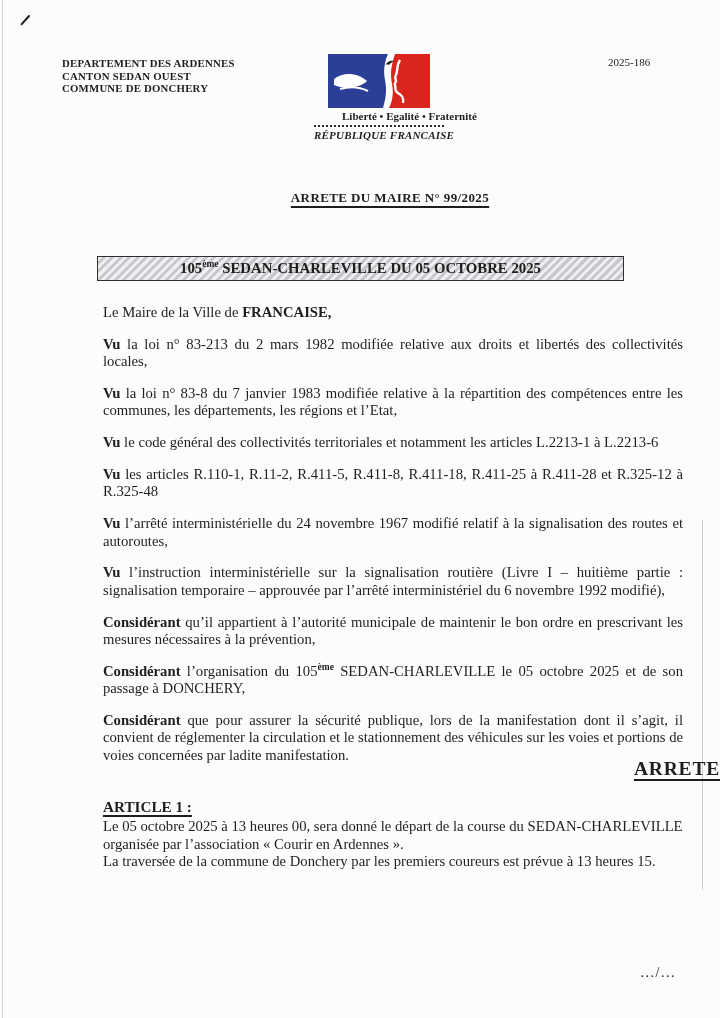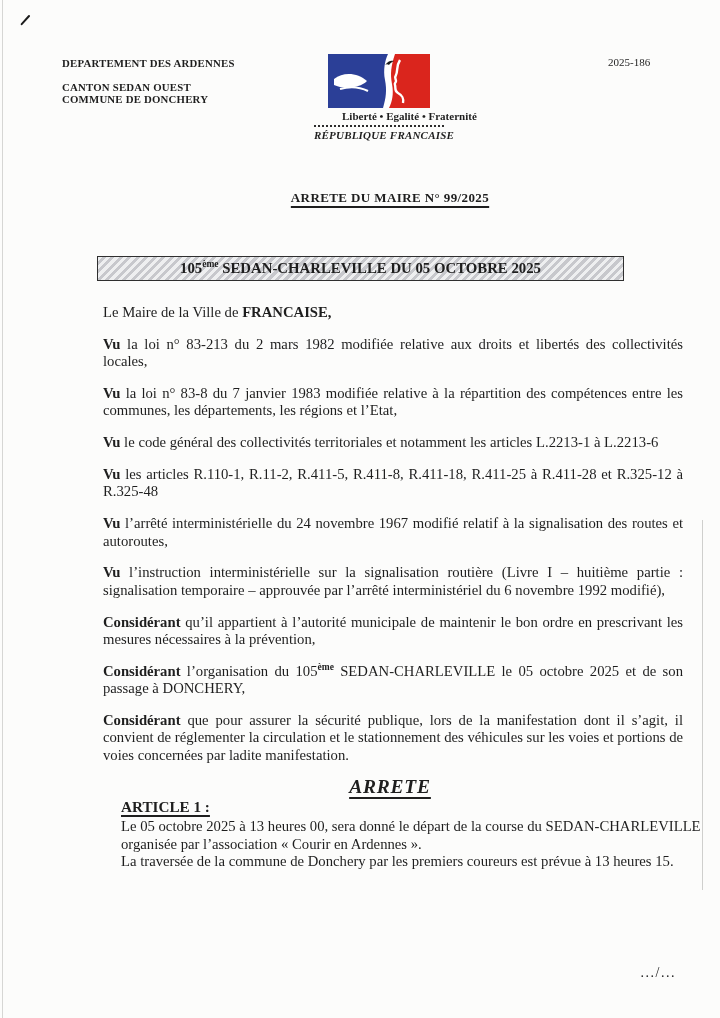--- a/index.html
+++ b/index.html
@@ -7,44 +7,44 @@
     position:relative;width:720px;height:1018px;margin:0 auto;
     background:#fcfcfb;overflow:hidden;
     font-family:"Liberation Serif",serif;color:#1e1e1e;
   }
   
   .pen-mark{position:absolute;left:19px;top:19px;width:13px;height:2.4px;background:#1c1c1c;transform:rotate(-48deg);border-radius:1px;}
   .edge-left{position:absolute;left:2px;top:0;width:1px;height:1018px;background:#d6d6d4;}
   .edge-right{position:absolute;left:702px;top:520px;width:1px;height:370px;background:#cfcfcd;}
   
   .header-left{position:absolute;left:62px;top:57px;font-weight:bold;font-size:10.8px;line-height:12.5px;letter-spacing:.2px;}
-  .header-left .dept{margin-bottom:11px;}
+  .header-left .dept{}
   .logo-block{position:absolute;left:314px;top:54px;width:130px;text-align:center;}
   .logo-block svg{display:block;margin:0 auto;}
   .motto{font-size:11px;font-weight:bold;margin-top:2px;white-space:nowrap;margin-left:28px;}
   .dotline{border-top:2px dotted #2c2c2c;height:0;margin:3px 0 2px 0;}
   .republic{font-size:11px;font-weight:bold;font-style:italic;letter-spacing:.2px;white-space:nowrap;}
   .ref{position:absolute;left:608px;top:56px;font-size:11px;}
   
   .title{position:absolute;left:60px;right:0;top:190px;text-align:center;font-weight:bold;font-size:13px;letter-spacing:.4px;
          text-decoration:underline;text-decoration-thickness:1.6px;text-underline-offset:4px;}
   
   .banner{position:absolute;left:97px;top:256px;width:527px;height:25px;box-sizing:border-box;
           border:1.5px solid #2f2f2f;
           background:#dadbde;
           background-image:repeating-linear-gradient(135deg,rgba(255,255,255,.55) 0 3px,rgba(150,150,158,.28) 3px 6px);
           display:flex;align-items:center;justify-content:center;
           font-weight:bold;font-size:14.8px;}
   sup.sp{font-size:9.5px;line-height:0;vertical-align:super;font-weight:bold;}
   
   .body{position:absolute;left:103px;top:304px;width:580px;font-size:14.7px;line-height:17.4px;text-align:justify;}
   .body p{margin:0 0 14.4px 0;}
-  .arrete{position:absolute;left:60px;right:0;top:776px;text-align:center;font-weight:bold;font-size:19.5px;letter-spacing:.8px;
-          text-decoration:underline;text-decoration-thickness:1.8px;text-underline-offset:4px;font-style:italic;}
-  .article{position:absolute;left:121px;top:798px;width:582px;font-size:14.7px;line-height:17.8px;font-family:Liberation Serif, serif;}
+  .arrete{position:absolute;left:60px;right:0;top:758px;text-align:right;font-weight:bold;font-size:19.5px;letter-spacing:.8px;
+          text-decoration:underline;text-decoration-thickness:1.8px;text-underline-offset:4px;}
+  .article{position:absolute;left:103px;top:798px;width:582px;font-size:14.7px;line-height:17.8px;font-family:Liberation Serif, serif;}
   .article .a-head{font-weight:bold;font-size:15.2px;text-decoration:underline;text-decoration-thickness:1.5px;text-underline-offset:3px;margin-bottom:2px;}
   .article p{margin:0;}
   .cont{position:absolute;right:44px;top:965px;font-size:14px;letter-spacing:1.5px;}
 </style>
 </head>
 <body>
 
 <div class="sheet">
 
   <div class="pen-mark"></div>

